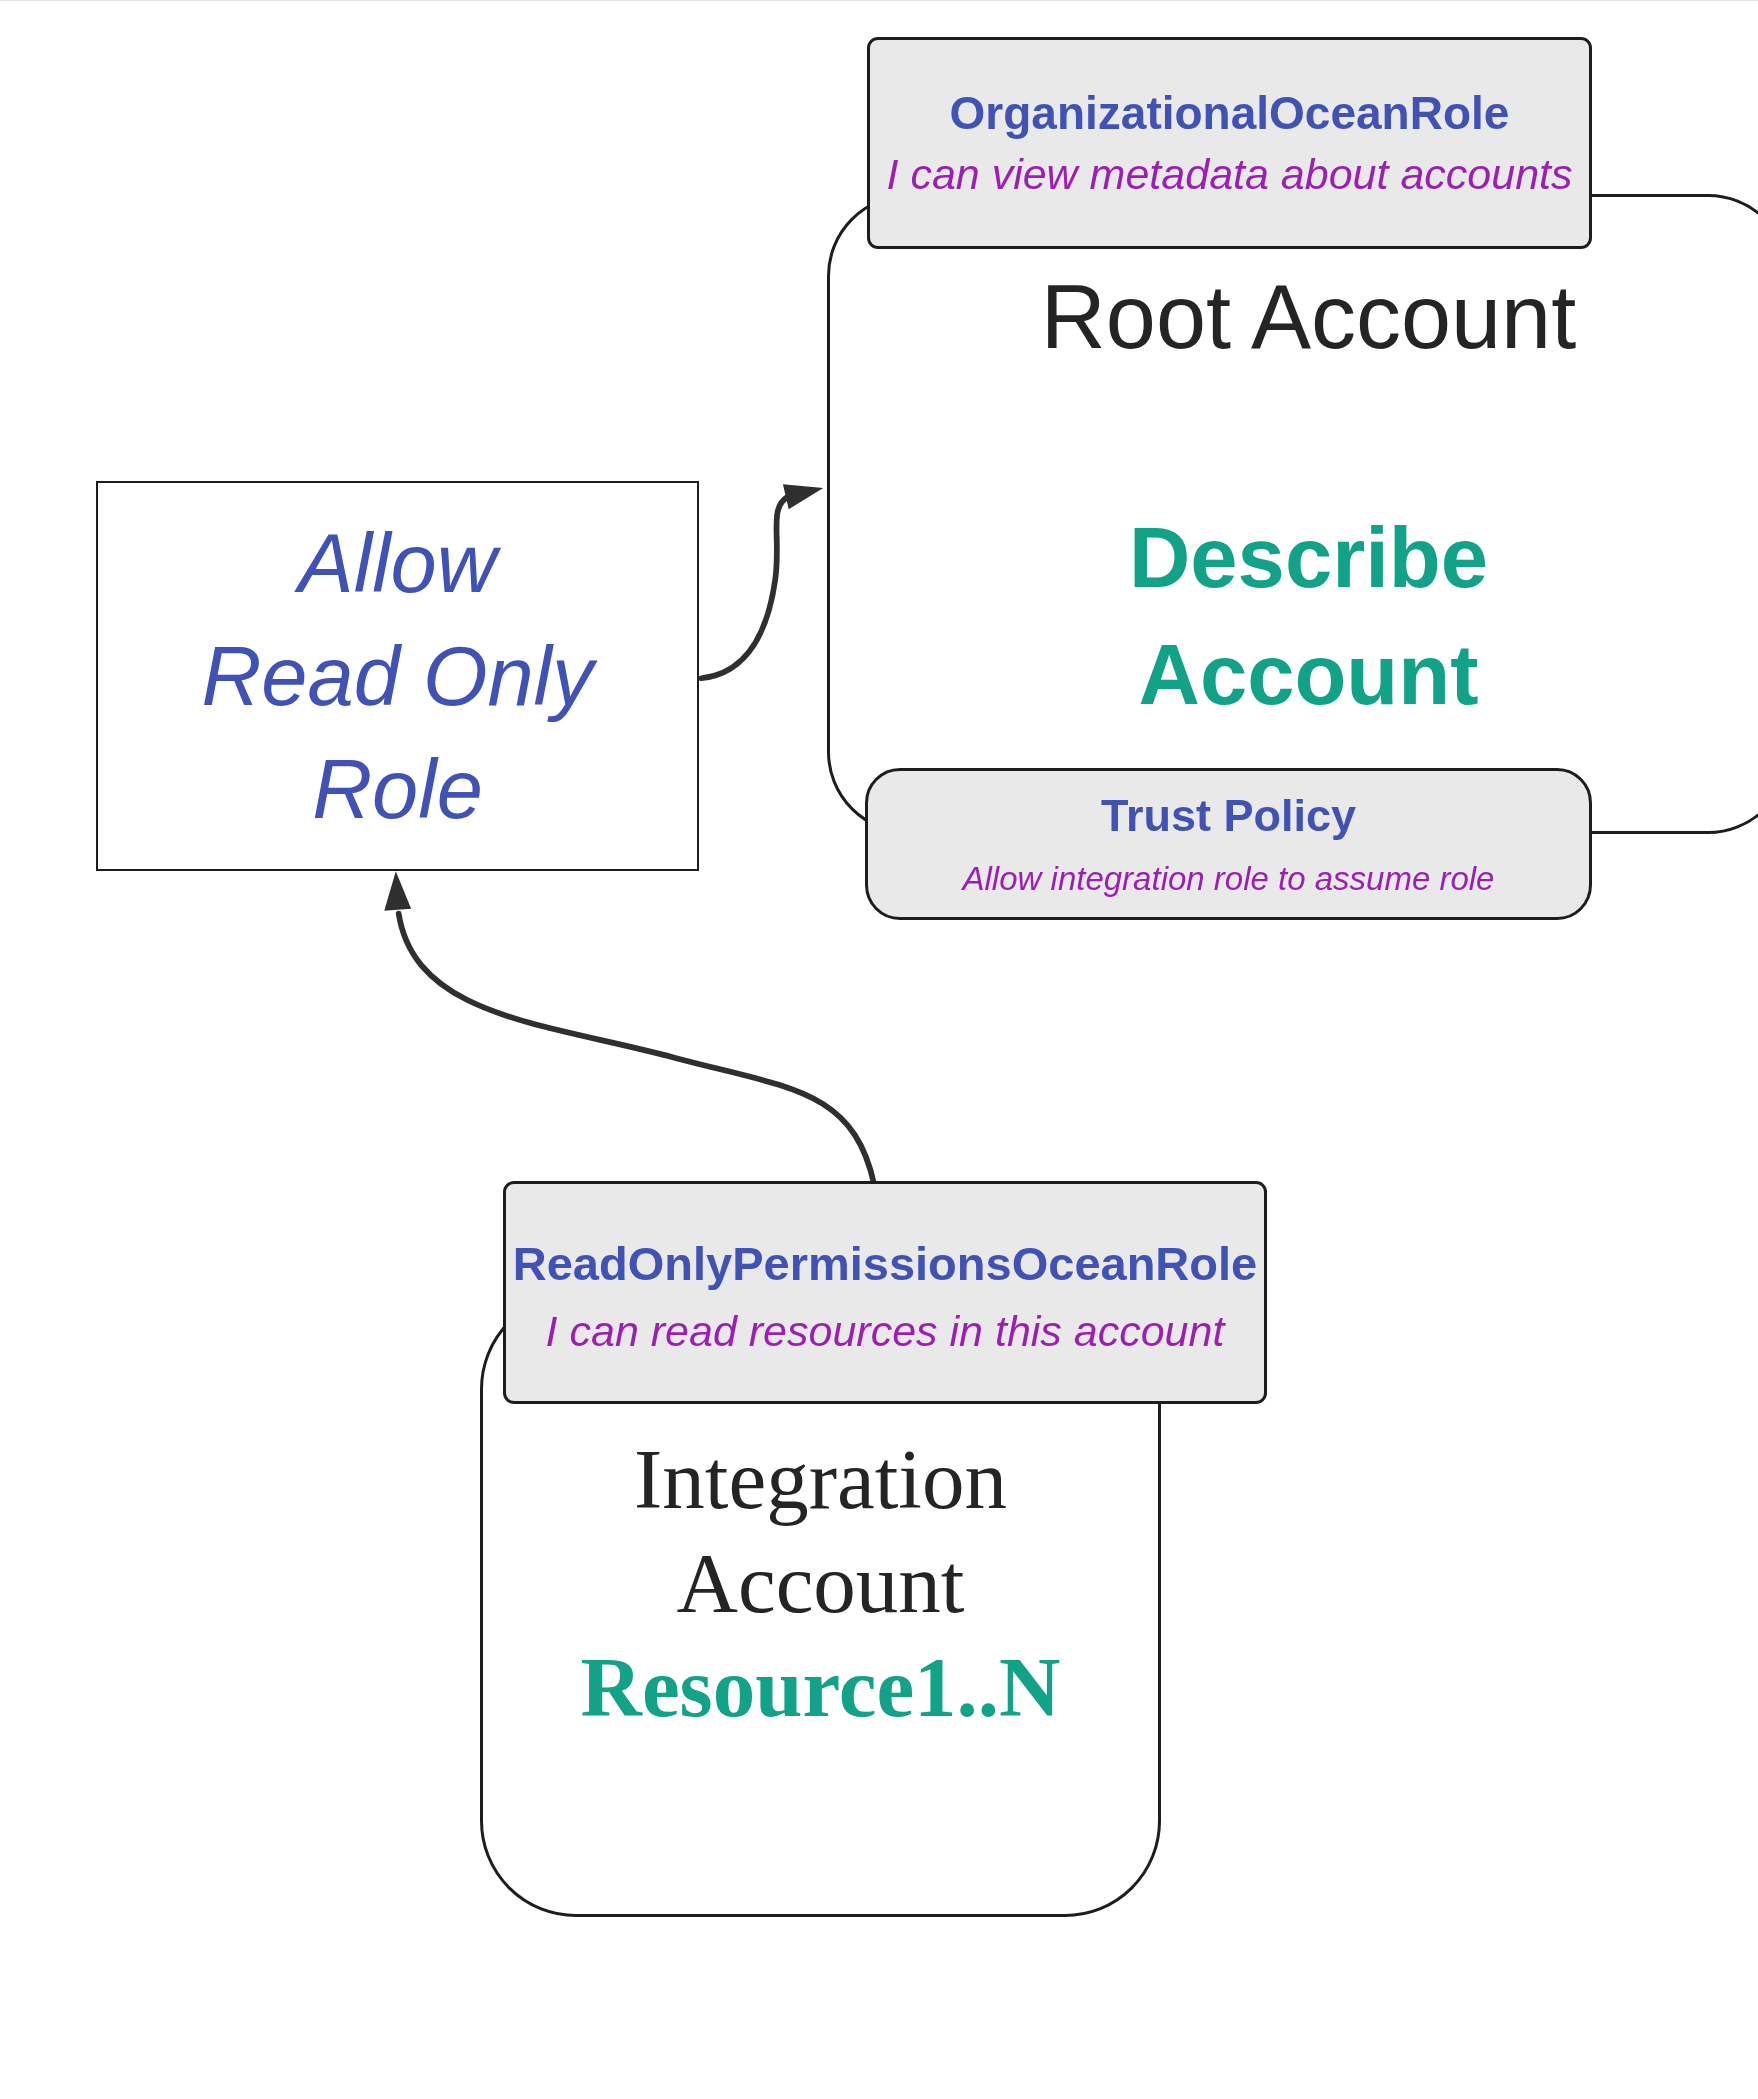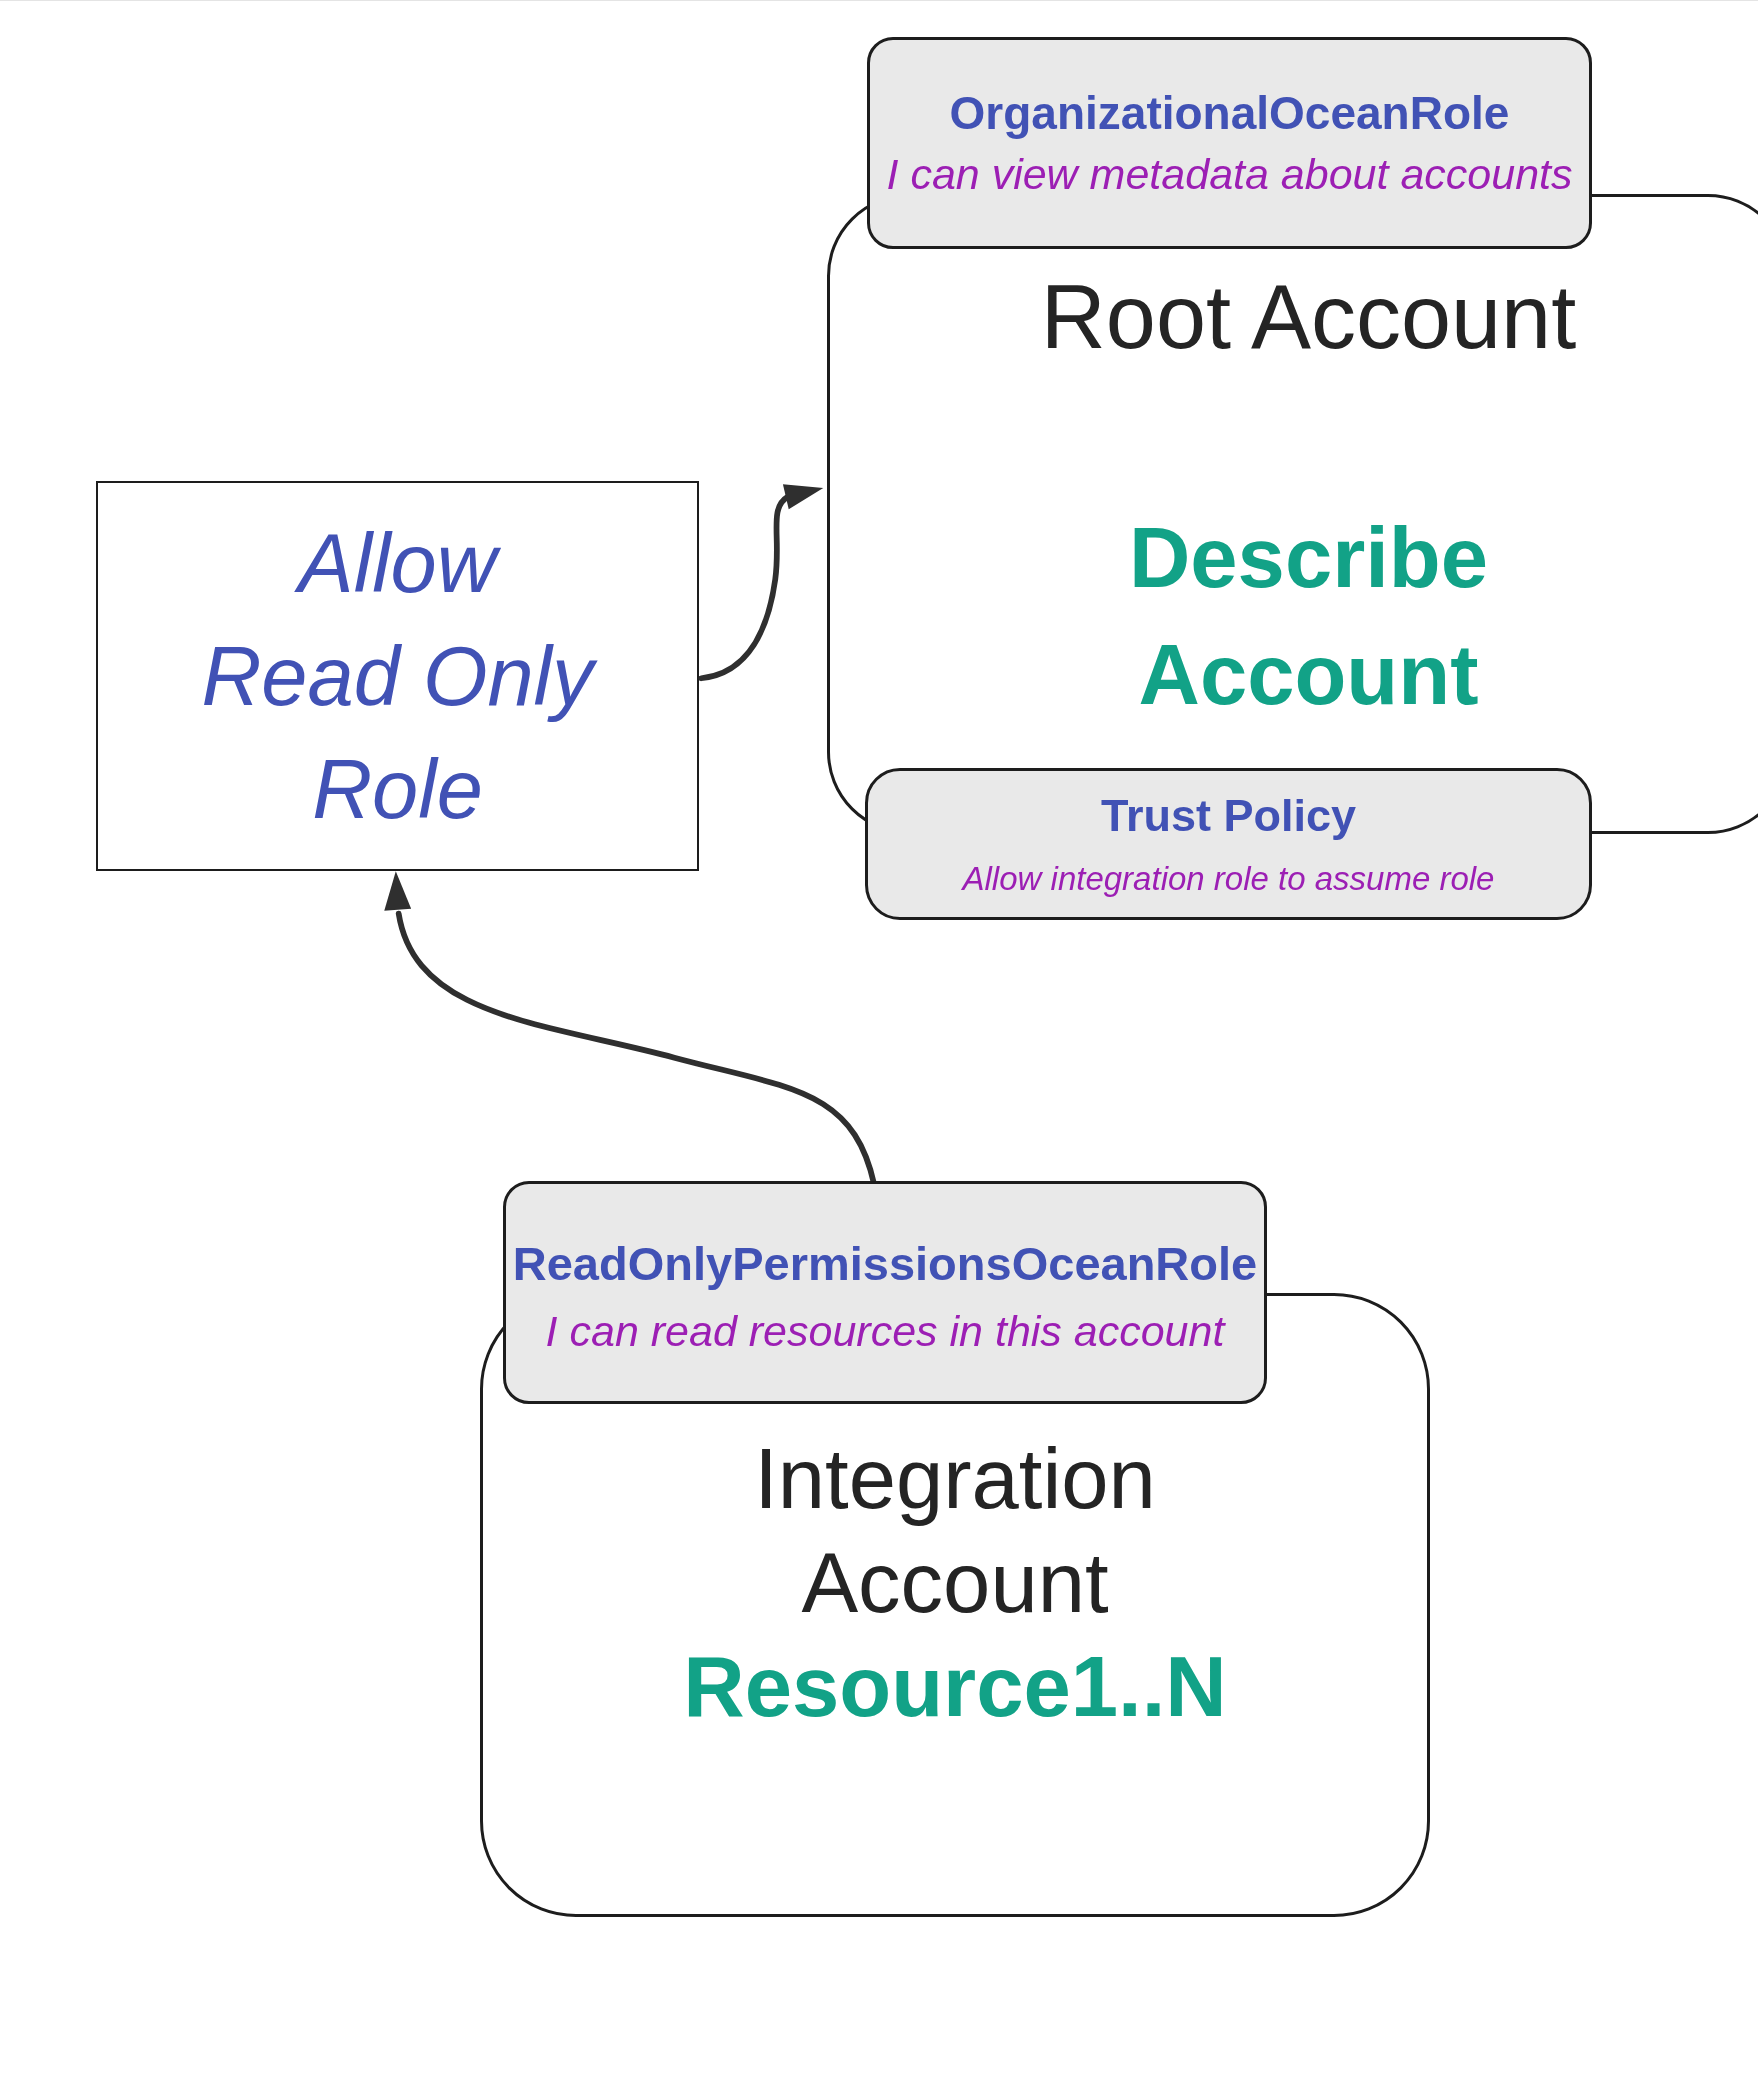--- a/index.html
+++ b/index.html
@@ -69,22 +69,23 @@
     width: 100%;
     text-align: center;
     font-size: 85px;
     line-height: 117px;
     font-weight: 700;
     color: var(--action_teal, #12a287);
   }
 
   .integration-box {
     left: 480px; top: 1292px;
-    width: 950px; height: 624px;
+    width: 681px; height: 624px;
     border-radius: 96px;
+    font-family: Liberation Serif, serif;
   }
   .integration-title {
     position: absolute;
     left: 0; top: 131px;
     width: 100%;
     text-align: center;
     font-size: 85px;
     line-height: 104px;
     color: var(--ink, #242424);
   }
@@ -98,21 +99,21 @@
     font-weight: 700;
     color: var(--action_teal, #12a287);
   }
 
   
   .badge {
     position: absolute;
     box-sizing: border-box;
     background: var(--badge_fill, #e9e9e9);
     border: 3.8px solid var(--border, #1d1d1d);
-    border-radius: 26px;
+    border-radius: 11px;
     display: flex;
     flex-direction: column;
     justify-content: center;
     align-items: center;
     text-align: center;
   }
   .badge-title {
     font-size: 46px;
     line-height: 58px;
     font-weight: 700;

